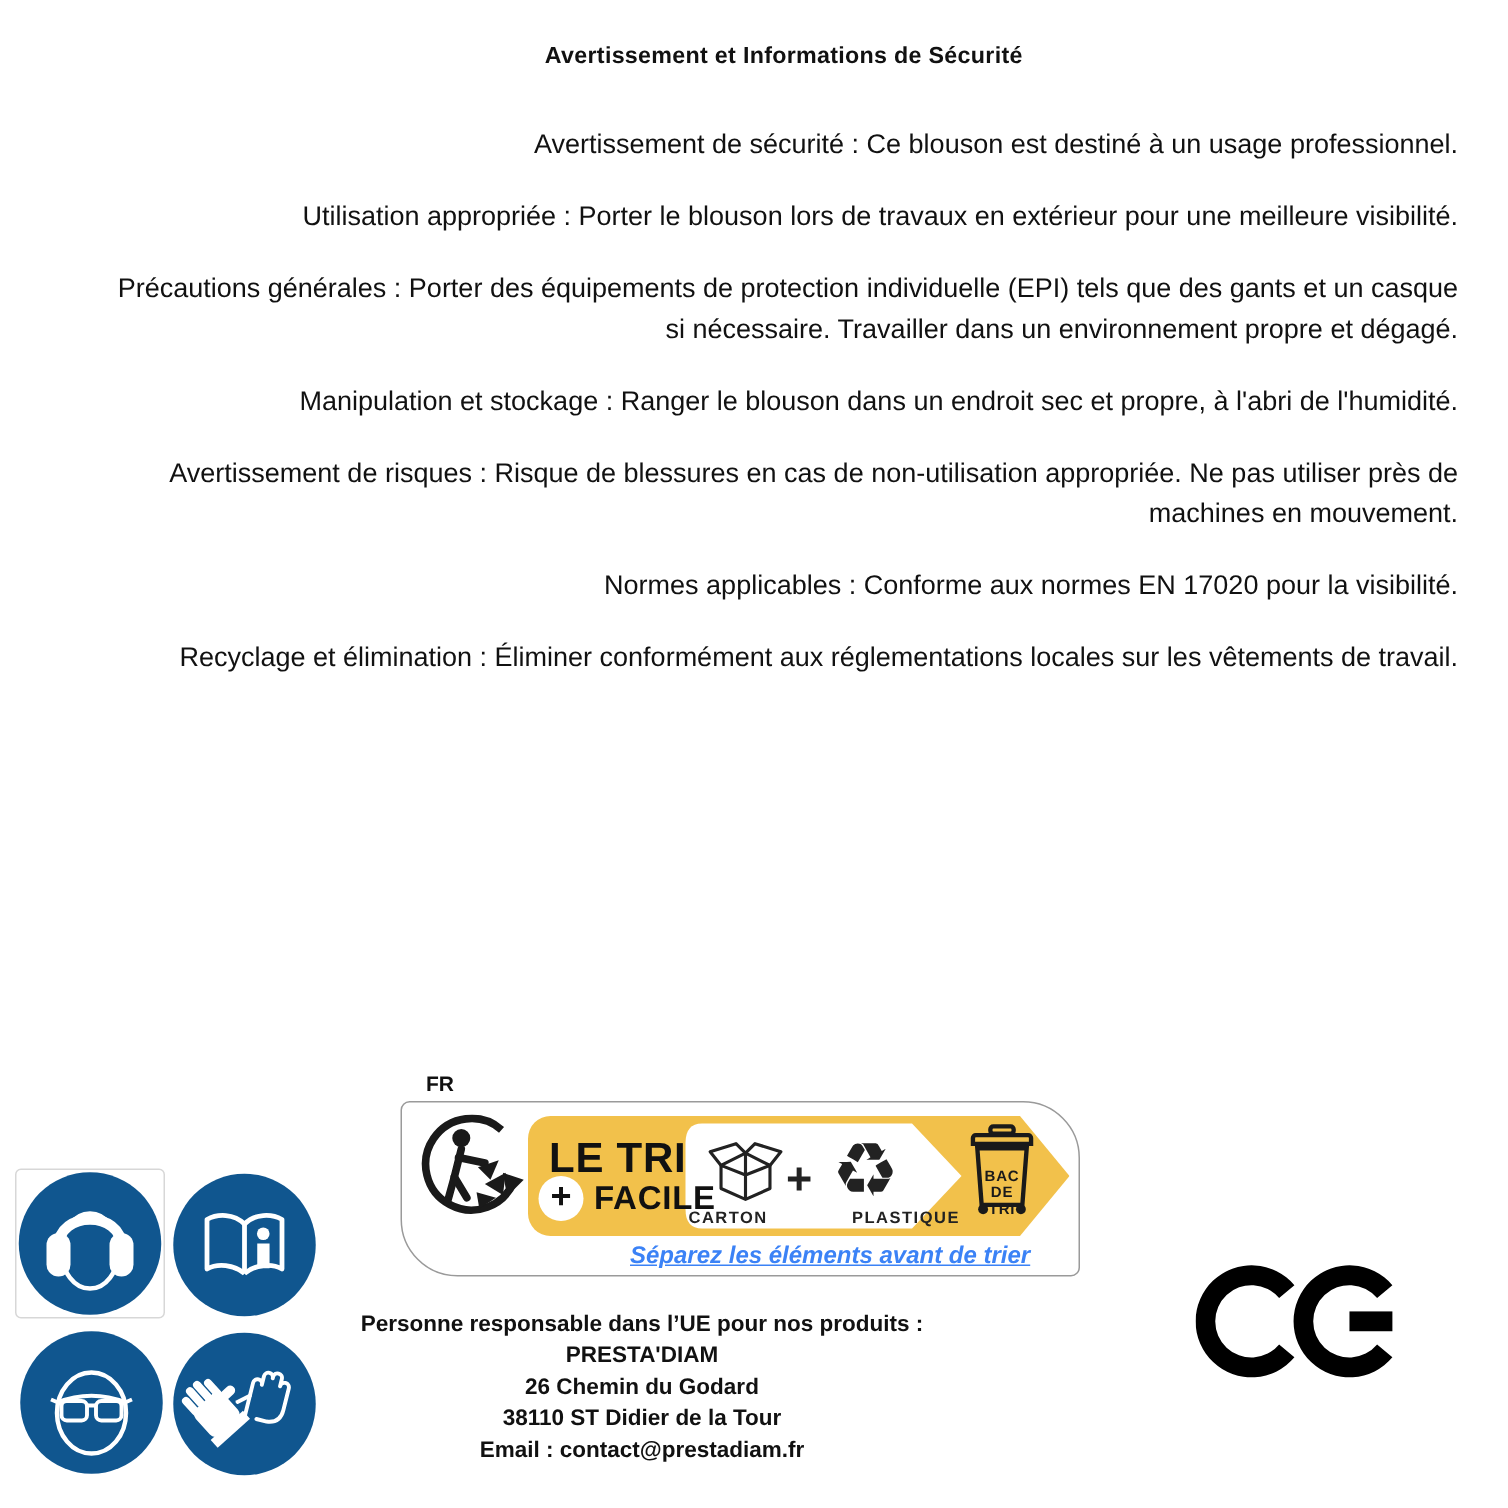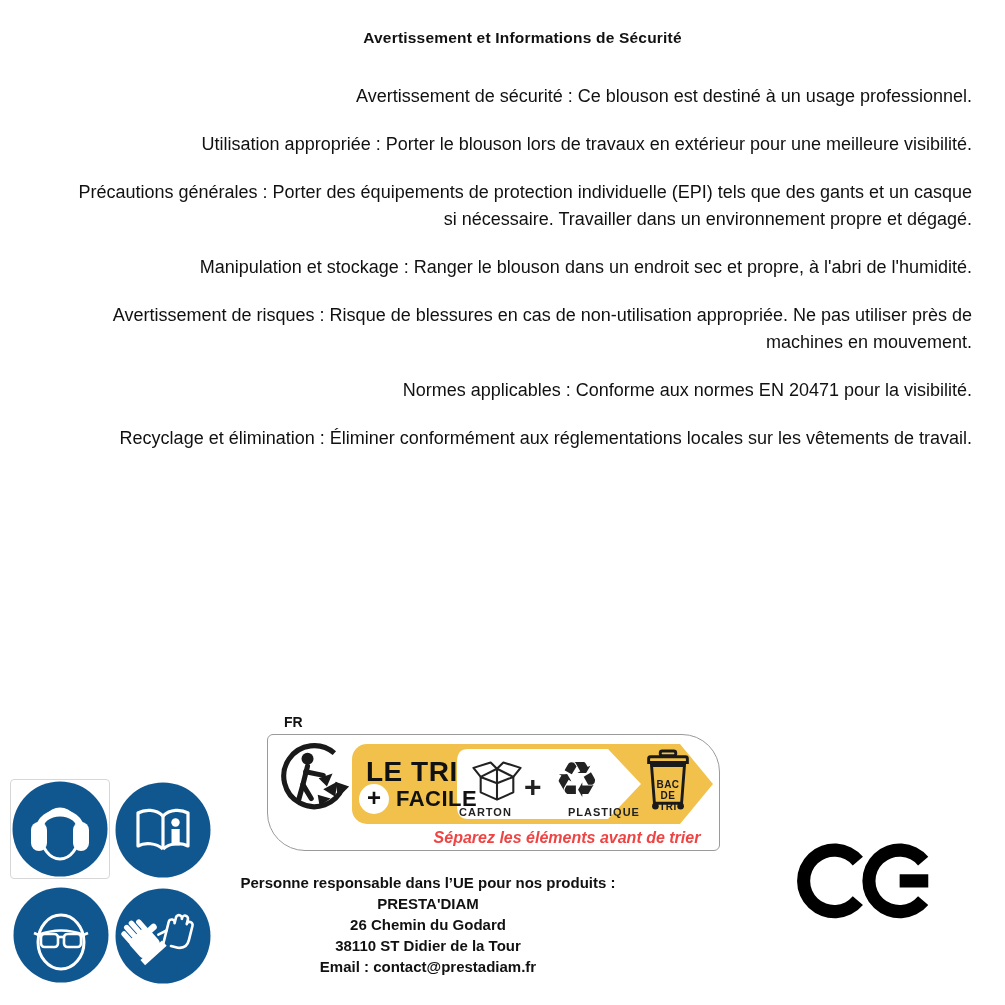--- a/index.html
+++ b/index.html
@@ -48,22 +48,22 @@
   }
   .mini-label{position:absolute;font-size:11px;font-weight:700;letter-spacing:1px;color:#222;text-align:left;}
   .carton-label{left:459px;top:806px;width:76px;}
   .plastique-label{left:540px;top:806px;width:76px;margin-left:28px;}
   .bin-icon{position:absolute;left:637px;top:749px;width:62px;height:76px;}
   .bin-text{
     position:absolute;left:637px;top:767px;width:62px;text-align:center;
     font-size:10px;line-height:11px;font-weight:800;color:#1a1a1a;letter-spacing:.5px;margin-top:12px;
   }
   .separez{
-    position:absolute;left:420px;top:829px;width:294px;text-align:center;
-    font-size:16px;font-style:italic;font-weight:700;color:#ef4444;
+    position:absolute;left:420px;top:829px;width:294px;text-align:left;
+    font-size:16px;font-style:italic;font-weight:700;color:#3b82f6;text-decoration:underline;
   }
   
   .responsible{
     position:absolute;left:0;top:872px;width:856px;text-align:center;
     font-size:15px;line-height:21px;font-weight:bold;
   }
   
   .ce-mark{position:absolute;left:797px;top:842px;width:140px;height:98px;}
 </style>
 </head>
@@ -72,21 +72,21 @@
 <div id="page">
 
   <div class="title">Avertissement et Informations de Sécurité</div>
 
   <div class="bodytext">
     <p>Avertissement de sécurité : Ce blouson est destiné à un usage professionnel.</p>
     <p>Utilisation appropriée : Porter le blouson lors de travaux en extérieur pour une meilleure visibilité.</p>
     <p>Précautions générales : Porter des équipements de protection individuelle (EPI) tels que des gants et un casque si nécessaire. Travailler dans un environnement propre et dégagé.</p>
     <p>Manipulation et stockage : Ranger le blouson dans un endroit sec et propre, à l'abri de l'humidité.</p>
     <p>Avertissement de risques : Risque de blessures en cas de non-utilisation appropriée. Ne pas utiliser près de machines en mouvement.</p>
-    <p>Normes applicables : Conforme aux normes EN 20471 pour la visibilité.</p>
+    <p>Normes applicables : Conforme aux normes EN 17020 pour la visibilité.</p>
     <p>Recyclage et élimination : Éliminer conformément aux réglementations locales sur les vêtements de travail.</p>
   </div>
 
   <div class="picto-grid">
 
     <div class="picto ear sticker">
       <svg viewBox="0 0 96 96">
         <circle cx="48" cy="48" r="47.5" fill="#10568f"></circle>
         <ellipse cx="48" cy="53" rx="19" ry="25" fill="none" stroke="#fff" stroke-width="3"></ellipse>
         <path d="M27 50 C27 26, 69 26, 69 50" fill="none" stroke="#fff" stroke-width="7"></path>

